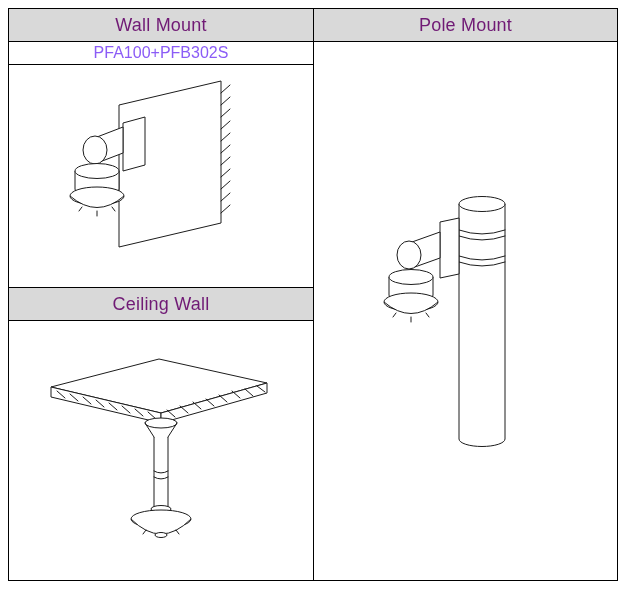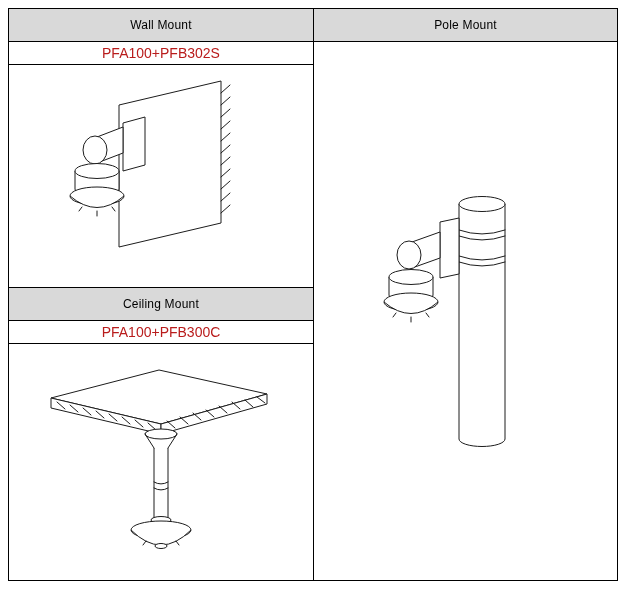--- a/index.html
+++ b/index.html
@@ -11,29 +11,29 @@
     display: flex; background: #fff;
   }
   .col { display: flex; flex-direction: column; }
   .col-left { width: 305px; border-right: 1px solid var(--grid, #000); }
   .col-right { flex: 1; }
   .hdr {
     height: 33px; flex: 0 0 33px;
     background: var(--header-bg, #d9d9d9);
     border-bottom: 1px solid var(--grid, #000);
     display: flex; align-items: center; justify-content: center;
-    font-size: 12px; color: #000000; letter-spacing: 0.2px;
+    font-size: 18px; color: #701a75; letter-spacing: 0.2px;
   }
   .hdr.mid { border-top: 1px solid var(--grid, #000); flex-basis: 34px; height: 34px; }
   .hdr.bold { font-weight: 400; }
   .part {
     height: 23px; flex: 0 0 23px;
     border-bottom: 1px solid var(--grid, #000);
     display: flex; align-items: center; justify-content: center;
-    font-size: 14px; color: #b91c1c;
+    font-size: 16px; color: #8b5cf6;
   }
   .fig { display: flex; align-items: center; justify-content: center; overflow: hidden; background: #fff; }
   .fig-wall { height: 222px; flex: 0 0 222px; }
   .fig-ceiling { flex: 1; }
   .fig-pole { flex: 1; }
   .fig svg { display: block; }
   .ln { stroke: var(--line, #1c1c1c); stroke-width: 1; fill: none; stroke-linecap: round; }
   .lnf { stroke: var(--line, #1c1c1c); stroke-width: 1; fill: #ffffff; stroke-linejoin: round; }
 </style>
 </head>
@@ -63,22 +63,21 @@
         <ellipse class="lnf" cx="88" cy="106" rx="22" ry="7.5"></ellipse>
 
         <ellipse class="lnf" cx="88" cy="131" rx="27" ry="9"></ellipse>
 
         <path class="lnf" d="M61,131 Q88,154 115,131"></path>
 
         <path class="ln" d="M73,142 l-3,4 M88,146 l0,5 M103,142 l3,4"></path>
       </svg>
     </div>
 
-    <div class="hdr mid">Ceiling Mount</div>
-    <div class="part">PFA100+PFB300C</div>
+    <div class="hdr mid">Ceiling Wall</div>
 
     <div class="fig fig-ceiling">
       <svg width="304" height="236" viewBox="0 0 304 236">
 
         <polygon class="lnf" points="42,54 150,26 258,50 152,80"></polygon>
 
         <polygon class="lnf" points="42,54 152,80 152,90 42,64"></polygon>
         <polygon class="lnf" points="152,80 258,50 258,60 152,90"></polygon>
 
         <path class="ln" d="M48,58 l8,7 M61,61 l8,7 M74,64 l8,7 M87,67 l8,7 M100,70 l8,7 M113,73 l8,7 M126,76 l8,7 M139,79 l8,7"></path>

